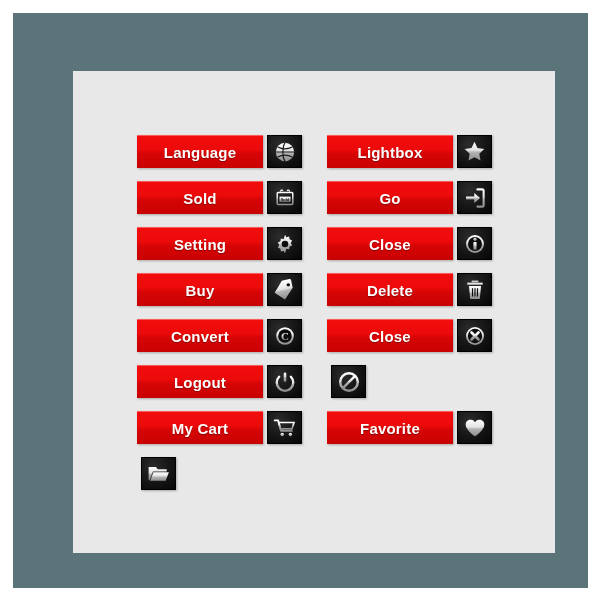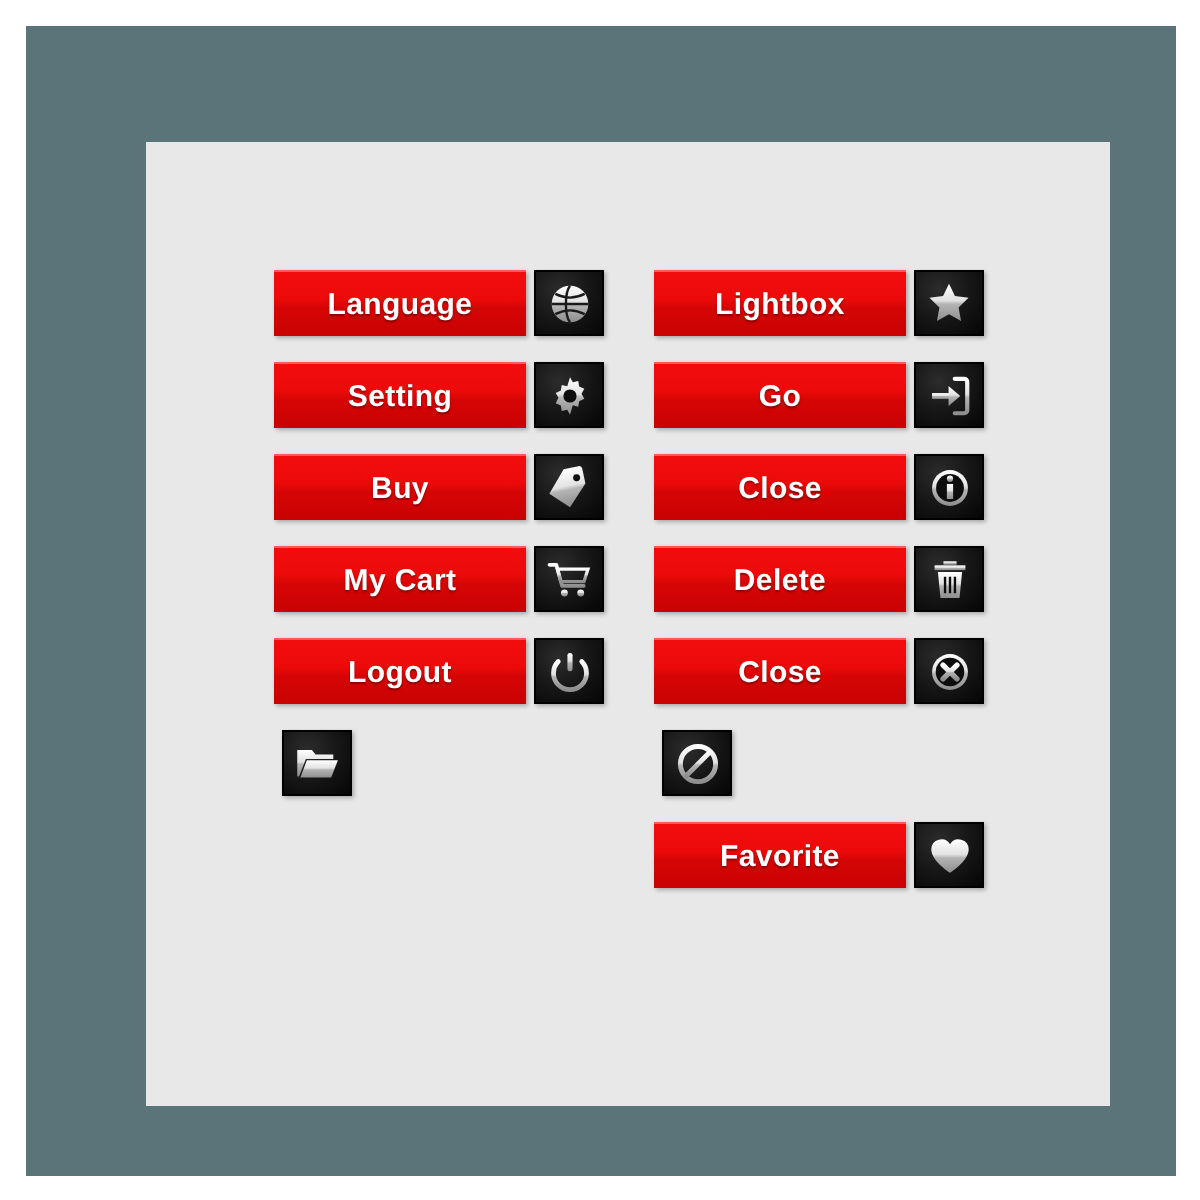--- a/index.html
+++ b/index.html
@@ -93,62 +93,87 @@
               </div>
               <div class="icon-box">
                 <svg width="22" height="22" viewBox="0 0 24 24">
                   <circle cx="12" cy="12" r="10" fill="url(#silver)"></circle>
                   <path d="M12 2c-3 4-3 16 0 20M2 12h20M4 6.5c5 2.5 11 2.5 16 0M4 17.5c5-2.5 11-2.5 16 0" stroke="#1a1a1a" stroke-width="1.3" fill="none"></path>
                 </svg>
               </div>
             </div>
             <div class="btn">
               <div class="label-box">
+                <span>Sold</span>
+              </div>
+              <div class="icon-box">
+                <svg width="22" height="22" viewBox="0 0 24 24">
+                  <path d="M7 5.5c0-2 1.8-3 2.6-1.2M17 5.5c0-2-1.8-3-2.6-1.2" stroke="url(#silver)" stroke-width="1.4" fill="none"></path>
+                  <rect x="3.5" y="6" width="17" height="13" rx="1" fill="none" stroke="url(#silver)" stroke-width="1.6"></rect>
+                  <rect x="6" y="10.5" width="12" height="5.5" fill="url(#silver)"></rect>
+                  <text x="12" y="14.9" font-size="4.3" font-family="Liberation Sans, sans-serif" font-weight="bold" text-anchor="middle" fill="#111">Sold</text>
+                </svg>
+              </div>
+            </div>
+            <div class="btn">
+              <div class="label-box">
                 <span>Setting</span>
               </div>
               <div class="icon-box">
                 <svg width="22" height="22" viewBox="0 0 24 24">
                   <path fill="url(#silver)" d="M12 1.8l1.5 2.7 3-.7.5 3 2.8 1.3-1.5 2.7 1.5 2.7-2.8 1.3-.5 3-3-.7L12 22.2l-1.5-2.7-3 .7-.5-3-2.8-1.3L5.7 13 4.2 10.3 7 9l.5-3 3 .7z"></path>
                   <circle cx="12" cy="12" r="3.6" fill="#0d0d0d"></circle>
                 </svg>
               </div>
             </div>
             <div class="btn">
               <div class="label-box">
                 <span>Buy</span>
               </div>
               <div class="icon-box">
                 <svg width="22" height="22" viewBox="0 0 24 24">
                   <path fill="url(#silver)" d="M11.5 2.5h8.2a1.8 1.8 0 011.8 1.8v8.2L10.6 23.4 1.1 13.9z" transform="translate(-1,-1) rotate(-12 12 12)"></path>
                   <circle cx="15.6" cy="6.4" r="1.9" fill="#0d0d0d"></circle>
+                </svg>
+              </div>
+            </div>
+            <div class="btn">
+              <div class="label-box">
+                <span>Convert</span>
+              </div>
+              <div class="icon-box">
+                <svg width="22" height="22" viewBox="0 0 24 24">
+                  <circle cx="12" cy="12" r="9.6" fill="url(#silver)"></circle>
+                  <circle cx="12" cy="12" r="7.4" fill="#0d0d0d"></circle>
+                  <text x="12" y="16.6" font-size="12" font-family="Liberation Serif, serif" font-weight="bold" text-anchor="middle" fill="url(#silver)">C</text>
+                </svg>
+              </div>
+            </div>
+            <div class="btn">
+              <div class="label-box">
+                <span>Logout</span>
+              </div>
+              <div class="icon-box">
+                <svg width="22" height="22" viewBox="0 0 24 24">
+                  <path d="M5.6 6.3a9 9 0 1012.8 0" stroke="url(#silver)" stroke-width="2.6" fill="none" stroke-linecap="round"></path>
+                  <rect x="10.6" y="1.6" width="2.8" height="10" rx="1.3" fill="url(#silver)"></rect>
                 </svg>
               </div>
             </div>
             <div class="btn">
               <div class="label-box">
                 <span>My Cart</span>
               </div>
               <div class="icon-box">
                 <svg width="23" height="23" viewBox="0 0 24 24">
                   <path d="M1.8 4.6h3.6l3 11h11.3" stroke="url(#silver)" stroke-width="1.9" fill="none" stroke-linecap="round" stroke-linejoin="round"></path>
                   <path d="M5.9 6.8h16l-2.1 6.6H7.7z" fill="none" stroke="url(#silver)" stroke-width="1.7"></path>
                   <path d="M7.1 9.6h13.4" stroke="url(#silver)" stroke-width="1.4"></path>
                   <circle cx="9.6" cy="19.3" r="1.8" fill="url(#silver)"></circle>
                   <circle cx="18.1" cy="19.3" r="1.8" fill="url(#silver)"></circle>
-                </svg>
-              </div>
-            </div>
-            <div class="btn">
-              <div class="label-box">
-                <span>Logout</span>
-              </div>
-              <div class="icon-box">
-                <svg width="22" height="22" viewBox="0 0 24 24">
-                  <path d="M5.6 6.3a9 9 0 1012.8 0" stroke="url(#silver)" stroke-width="2.6" fill="none" stroke-linecap="round"></path>
-                  <rect x="10.6" y="1.6" width="2.8" height="10" rx="1.3" fill="url(#silver)"></rect>
                 </svg>
               </div>
             </div>
             <div class="btn">
               <div class="icon-box">
                 <svg width="23" height="23" viewBox="0 0 24 24">
                   <path fill="url(#silver)" d="M1.7 5.2h7.6l2 2.4h9.2v2.3H6.2L2.6 19H1.7z"></path>
                   <path fill="url(#silver)" d="M6.7 10.6h16.2L19.4 19.6H3.3z"></path>
                 </svg>
               </div>

